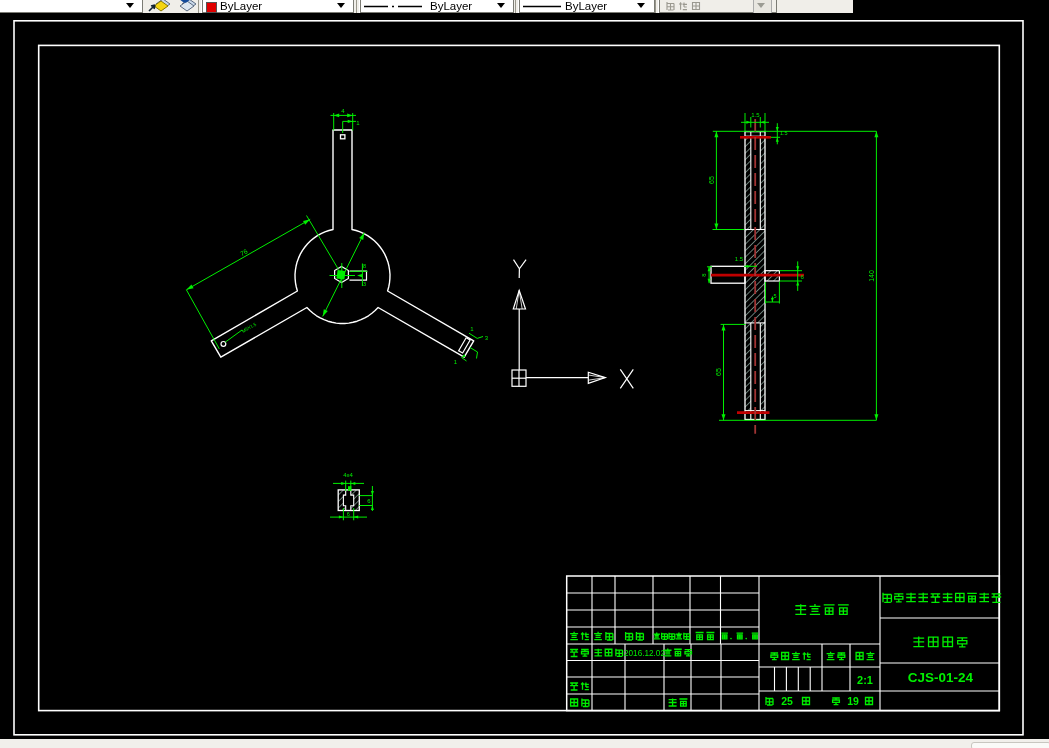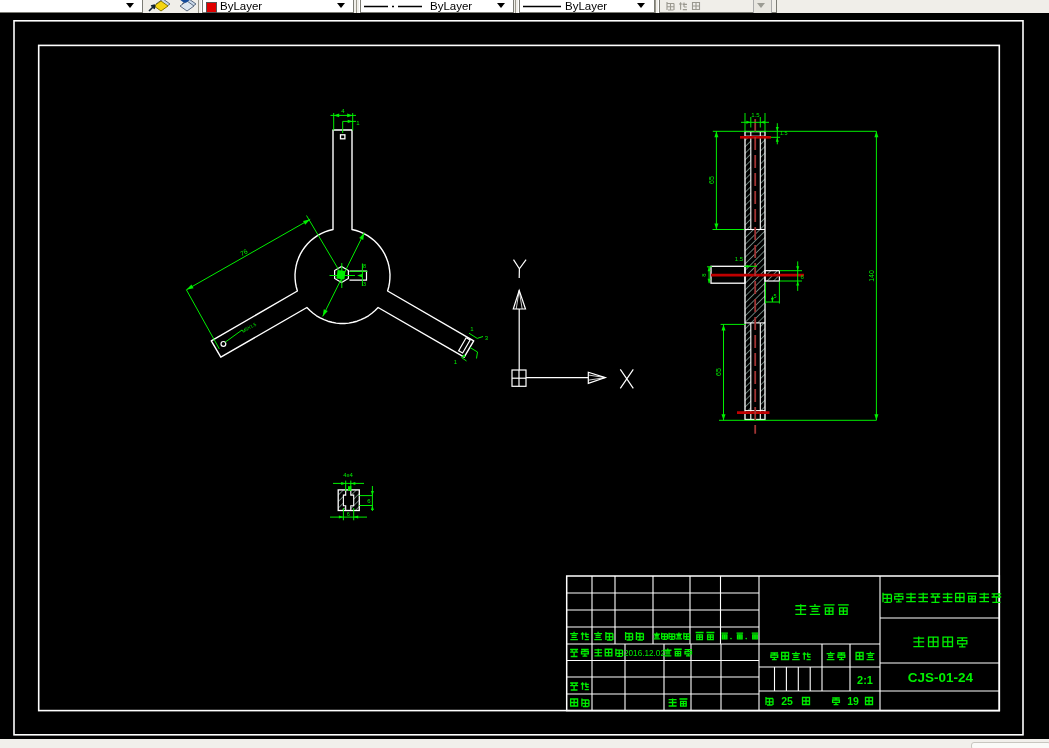--- a/index.html
+++ b/index.html
@@ -1,14 +1,14 @@
 <!DOCTYPE html>
 <html><head><meta charset="utf-8"><style>
 html,body{margin:0;padding:0;width:1049px;height:748px;background:#000;overflow:hidden;font-family:"Liberation Sans",sans-serif}
-#toolbar{position:absolute;left:0;top:0;width:1049px;height:13px;background:#f0eee9;border-bottom:3px solid #ec4899}
+#toolbar{position:absolute;left:0;top:0;width:853px;height:13px;background:#f0eee9;border-bottom:3px solid #ec4899}
 .combo{position:absolute;background:#fff;border:1px solid #7b7b74;height:20px;top:-9px}
 .cl{position:absolute;font-size:11.5px;color:#000;top:9px}
 .arr{position:absolute;width:0;height:0;border-left:4px solid transparent;border-right:4px solid transparent;border-top:5px solid #000;top:12px}
 .garr{border-top-color:#9b9b93}
 .sep{position:absolute;top:0px;width:2px;height:13px;border-left:1px solid #9a988d;border-right:1px solid #fff}
 #bottom{position:absolute;left:0;top:739px;width:1049px;height:9px;background:#f1efeb}
 </style></head><body>
 <div id="toolbar">
  <div class="combo" style="left:-5px;width:146px"></div>
     <div class="arr" style="left:126px;top:3px"></div>

